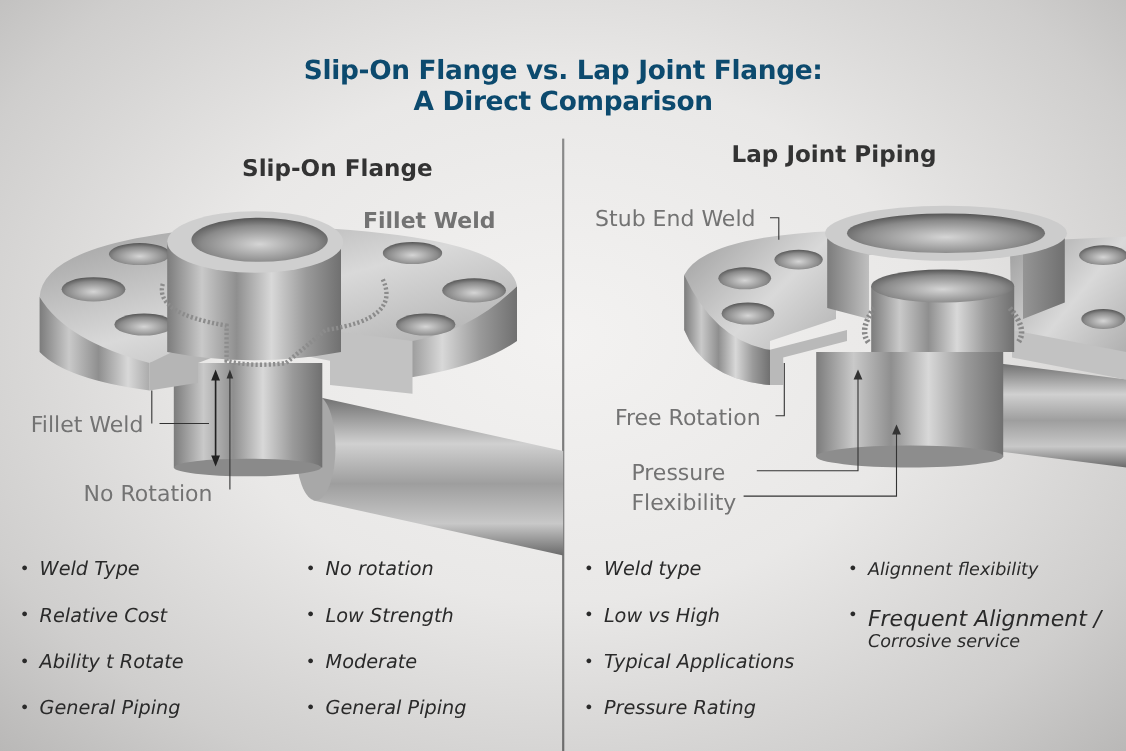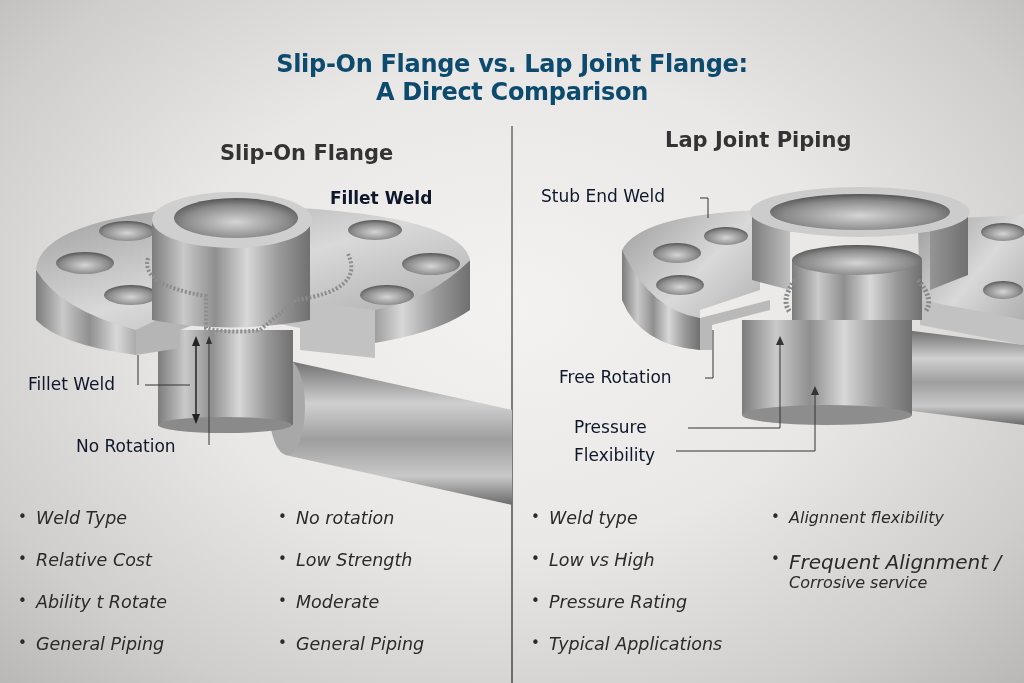--- a/index.html
+++ b/index.html
@@ -6,21 +6,21 @@
   body {
     width: 1024px; height: 683px; overflow: hidden; position: relative;
     font-family: "DejaVu Sans", sans-serif; color: #2b2b2b;
     background: radial-gradient(ellipse at 50% 45%, #f3f2f1 0%, #e9e8e7 45%, #cfcecd 80%, #b9b8b7 100%);
   }
   .title { position: absolute; left: 0; width: 1024px; text-align: center; font-weight: bold; color: #0c4a6e; }
   .t1 { top: 50px; font-size: 24px; letter-spacing: -0.3px; }
   .t2 { top: 78px; font-size: 24px; letter-spacing: -0.3px; }
   .divider { position: absolute; left: 511px; top: 126px; width: 2px; height: 557px; background: linear-gradient(#8a8a8a, #6d6d6d); }
   .sub { position: absolute; font-weight: bold; font-size: 21px; color: #333; }
-  .lbl { position: absolute; font-size: 17px; color: #0f172a; white-space: nowrap; }
+  .lbl { position: absolute; font-size: 20px; color: #737373; white-space: nowrap; }
   .bullet-list { position: absolute; margin: 0; padding: 0; list-style: none; }
   .bullet-list li { position: relative; padding-left: 20px; font-size: 17.5px; color: #2a2a2a; margin: 0; font-style: italic; }
   .bullet-list li::before { content: "•"; position: absolute; left: 2px; top: 0; font-size: 15px; }
   svg.art { position: absolute; left: 0; top: 0; }
 </style>
 </head>
 <body>
 
 <div class="title t1">Slip-On Flange vs. Lap Joint Flange:</div>
 <div class="title t2">A Direct Comparison</div>
@@ -153,21 +153,21 @@
 
 <div class="sub" style="left:665px; top:128px;">Lap Joint Piping</div>
 <div class="lbl" style="left:541px; top:186px;">Stub End Weld</div>
 <div class="lbl" style="left:559px; top:367px;">Free Rotation</div>
 <div class="lbl" style="left:574px; top:417px;">Pressure</div>
 <div class="lbl" style="left:574px; top:445px;">Flexibility</div>
 
 <ul class="bullet-list" style="left:529px; top:508px;">
   <li style="height:42px;">Weld type</li>
   <li style="height:42px;">Low vs High</li>
+  <li style="height:42px;">Typical Applications</li>
   <li style="height:42px;">Pressure Rating</li>
-  <li style="height:42px;">Typical Applications</li>
 </ul>
 <ul class="bullet-list" style="left:769px; top:508px;">
   <li style="height:42px; font-size:16px;">Alignnent flexibility</li>
   <li style="height:23px; font-size:20px;">Frequent Alignment /</li>
   <li class="cont" style="height:23px; font-size:16px;">Corrosive service</li>
 </ul>
 <style>.bullet-list li.cont::before { content: ""; }</style>
 
 </body></html>

